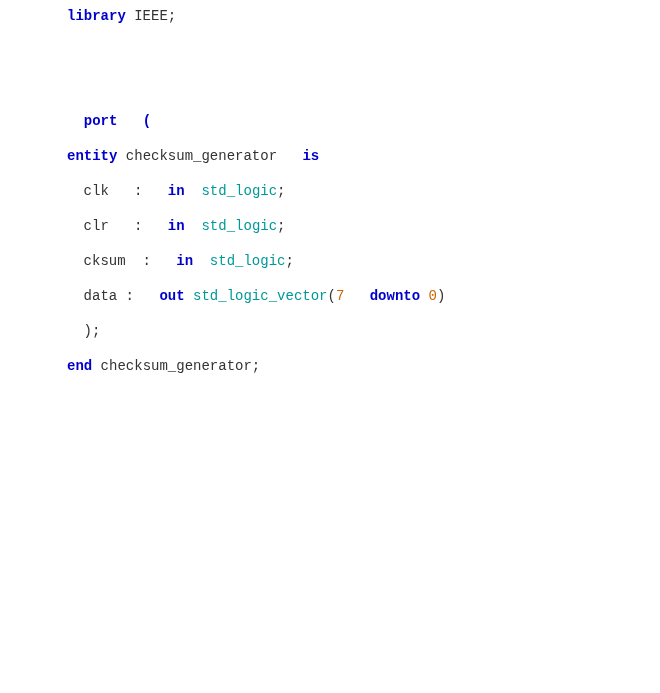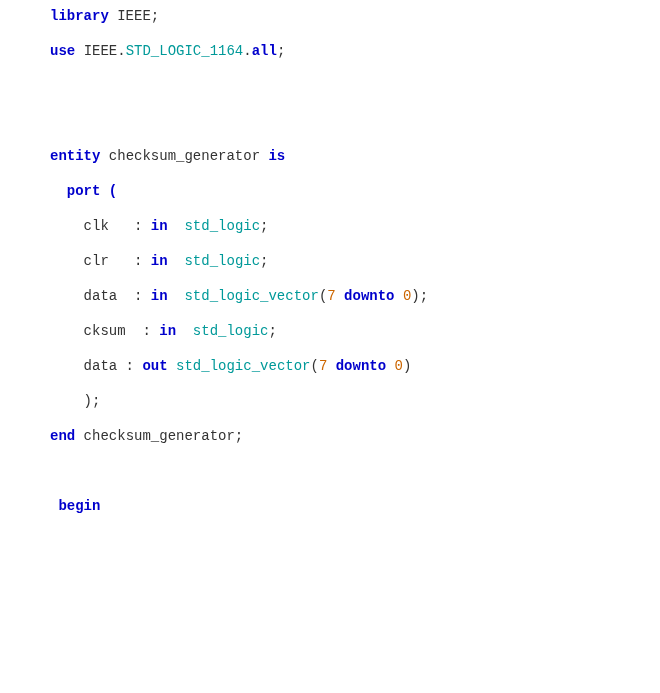--- a/index.html
+++ b/index.html
@@ -8,43 +8,40 @@
     font-family: "Courier New", Courier, monospace;
     font-size: 14px;
     line-height: 1.25;
     background: #ffffff;
     color: #333333;
     width: 660px;
     box-sizing: border-box;
     position: relative;
   }
   .line { min-height: 1.25em; }
-  .kw  { color: #0000CC; font-weight: bold; }   
+  .kw  { color: #0000CC; font-weight: bold; margin-left: 17px; }   
   .typ { color: #009999;  }  
   .num { color: #CC6600; }                      
   .pun { color: #333333; }
 </style>
 </head>
 <body>
 
 <pre style="margin:0; font-family:inherit;"><div class="line"><span class="kw">library</span><span> </span><span>IEEE</span><span class="pun">;</span></div>
-<div class="line"><span class="kw">use</span><span> </span><span>IEEE</span><span class="pun">.</span><span class="typ">STD_LOGIC_1164</span><span class="pun">.</span><span class="kw">all</span><span class="pun">;</span></div>
 <div class="line"></div>
 <div class="line"></div>
+<div class="line">  <span class="kw">port</span><span class="kw"> (</span></div>
 <div class="line"><span class="kw">entity</span><span> checksum_generator </span><span class="kw">is</span></div>
-<div class="line">  <span class="kw">port</span><span class="kw"> (</span></div>
 <div class="line"><span>    </span><span>clk</span><span>   : </span><span class="kw">in</span><span>  </span><span class="typ">std_logic</span><span class="pun">;</span></div>
 <div class="line"><span>    </span><span>clr</span><span>   : </span><span class="kw">in</span><span>  </span><span class="typ">std_logic</span><span class="pun">;</span></div>
-<div class="line"><span>    </span><span>data</span><span>  : </span><span class="kw">in</span><span>  </span><span class="typ">std_logic_vector</span><span class="pun">(</span><span class="num">7</span><span class="kw"> downto </span><span class="num">0</span><span class="pun">)</span><span class="pun">;</span></div>
 <div class="line"><span>    </span><span>cksum</span><span>  : </span><span class="kw">in</span><span>  </span><span class="typ">std_logic</span><span class="pun">;</span></div>
 <div class="line"><span>    </span><span>data</span><span> : </span><span class="kw">out</span><span> </span><span class="typ">std_logic_vector</span><span class="pun">(</span><span class="num">7</span><span class="kw"> downto </span><span class="num">0</span><span class="pun">)</span></div>
 <div class="line"><span>    </span><span class="pun">);</span></div>
 <div class="line"><span class="kw">end</span><span> checksum_generator;</span></div>
 <div class="line"></div>
-<div class="line"><span> </span><span class="kw">begin</span></div>
 
 
 
 
 
 
 
 
 
 

